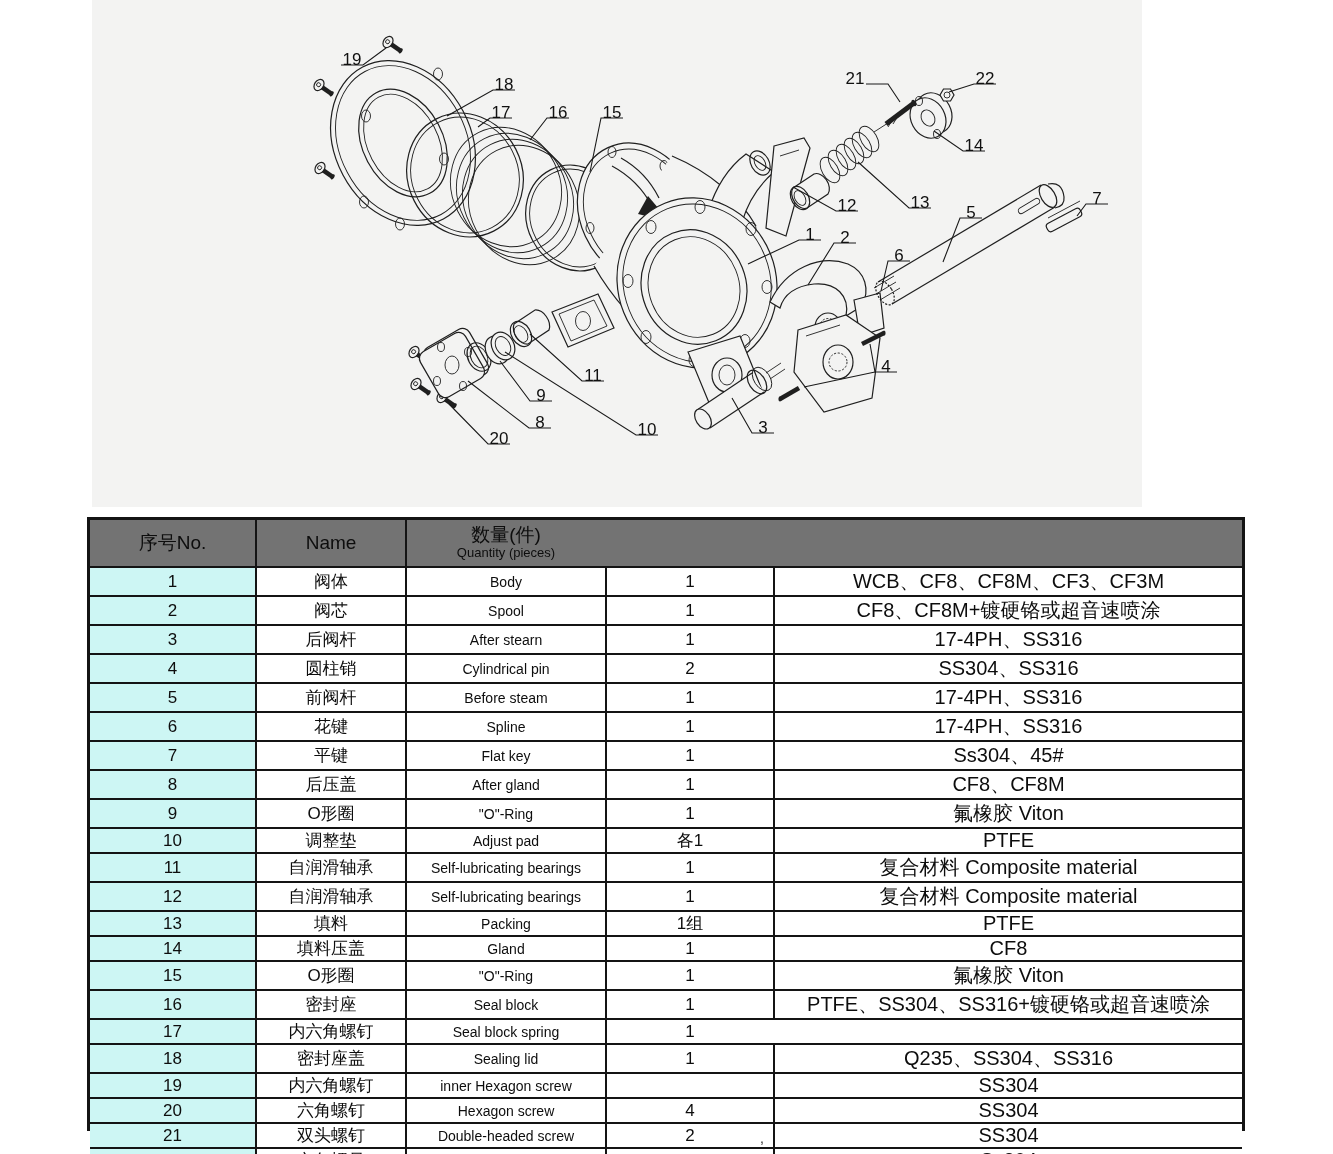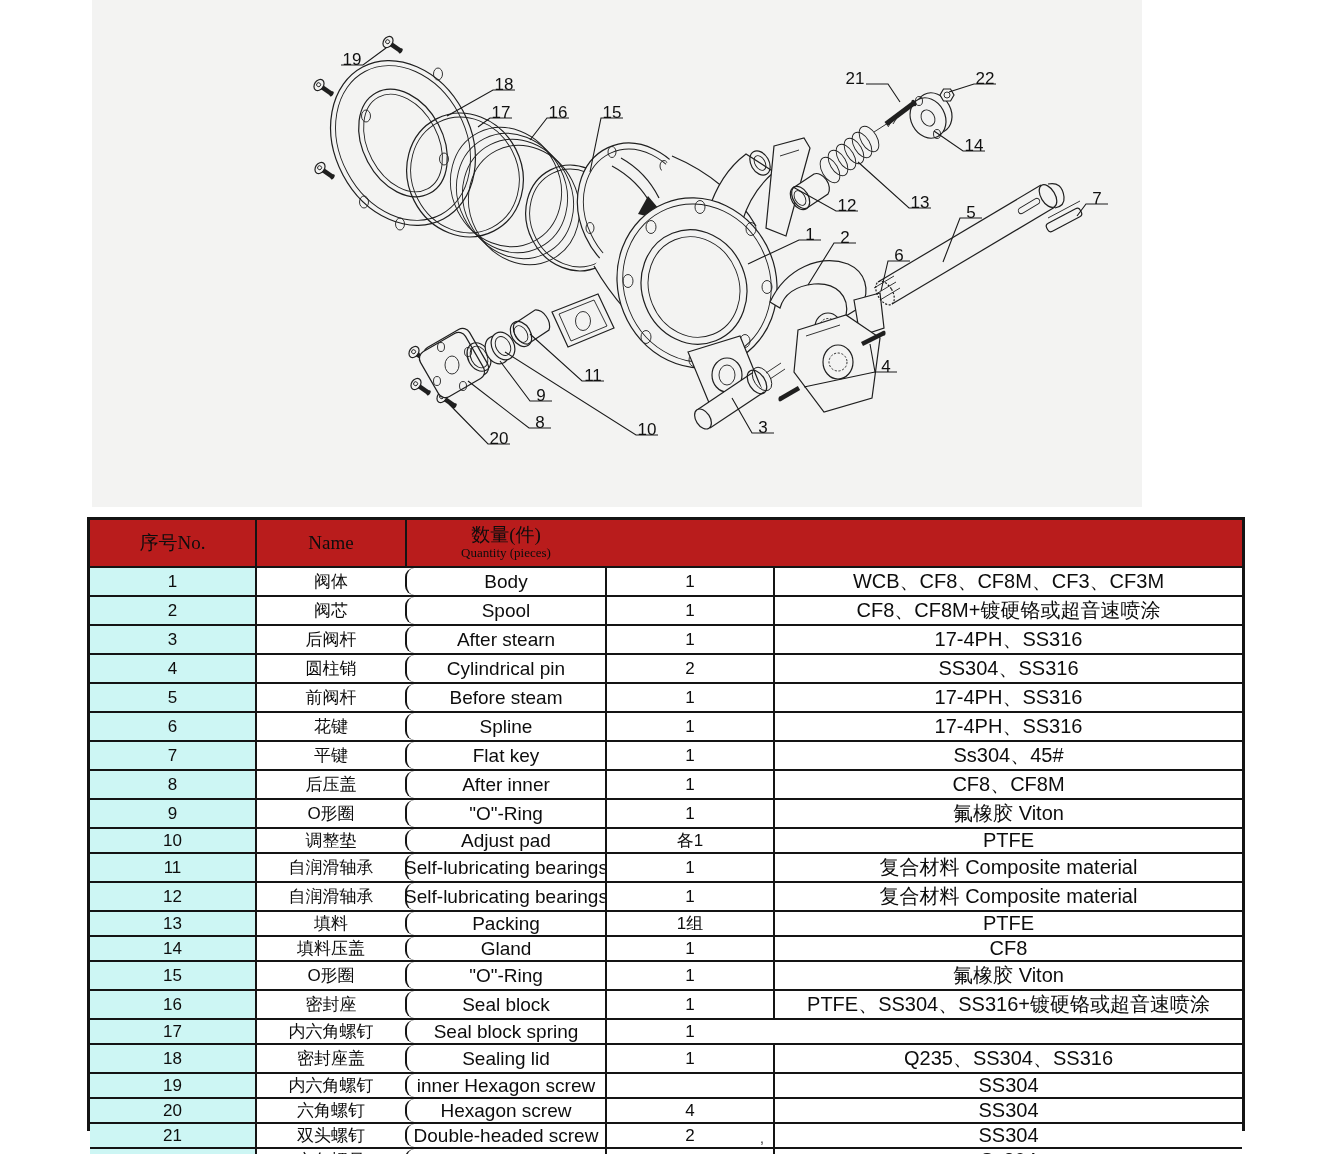--- a/index.html
+++ b/index.html
@@ -8,30 +8,30 @@
   .draw-area svg{display:block;width:1050px;height:507px;}
   .ln{fill:none;stroke:#1f1f1f;stroke-width:1.2;}
   .fb{fill:#f3f3f2;stroke:#1f1f1f;stroke-width:1.2;}
   .thin{stroke-width:0.9;}
   .thick{stroke-width:4.5;stroke:#1f1f1f;}
   #callouts polyline{stroke:#1a1a1a;stroke-width:1.1;fill:none;}
   #callouts text{fill:#101010;font-size:17px;font-family:"Liberation Sans",sans-serif;}
   .parts-table{position:absolute;left:87px;top:517px;width:1158px;height:614px;border:3px solid #141414;
     display:flex;flex-direction:column;box-sizing:border-box;background:#fff;}
   .hrow,.row{display:grid;grid-template-columns:165px 150px 200px 168px 1fr;}
-  .hrow{height:46px;flex:none;background:#b91c1c;font-family:Liberation Serif, serif;}
+  .hrow{height:46px;flex:none;background:#737373;}
   .row{flex:1;border-top:2px solid #141414;background:#fff;}
   .cell{display:flex;align-items:center;justify-content:center;border-left:2px solid #141414;
     font-size:17px;color:#0d0d0d;white-space:nowrap;overflow:hidden;}
   .cell:first-child{border-left:none;}
   .row .c1{background:#cdf6f4;}
   .hrow .cell{font-size:19px;}
   .qtyhead{flex-direction:column;line-height:1.1;}
   .qtyhead .sub{font-size:13px;}
-  .cell.name{font-size:19px;border-radius:9px;}
+  .cell.name{font-size:14px;}
   .cell.mat{font-size:20px;}
   .footnote{position:absolute;left:760px;top:1130px;font-size:14px;color:#2a2a2a;}
 </style>
 </head>
 <body>
 
 <div class="draw-area">
 <svg viewBox="92 0 1050 507">
   <defs>
     <g id="screw">
@@ -334,21 +334,21 @@
       <div class="row" style="flex: 1 1 0%;">
         <div class="cell c1">7</div>
         <div class="cell">平键</div>
         <div class="cell name">Flat key</div>
         <div class="cell">1</div>
         <div class="cell mat">Ss304、45#</div>
       </div>
       <div class="row" style="flex: 1 1 0%;">
         <div class="cell c1">8</div>
         <div class="cell">后压盖</div>
-        <div class="cell name">After inner</div>
+        <div class="cell name">After gland</div>
         <div class="cell">1</div>
         <div class="cell mat">CF8、CF8M</div>
       </div>
       <div class="row" style="flex: 1 1 0%;">
         <div class="cell c1">9</div>
         <div class="cell">O形圈</div>
         <div class="cell name">"O"-Ring</div>
         <div class="cell">1</div>
         <div class="cell mat">氟橡胶 Viton</div>
       </div>

